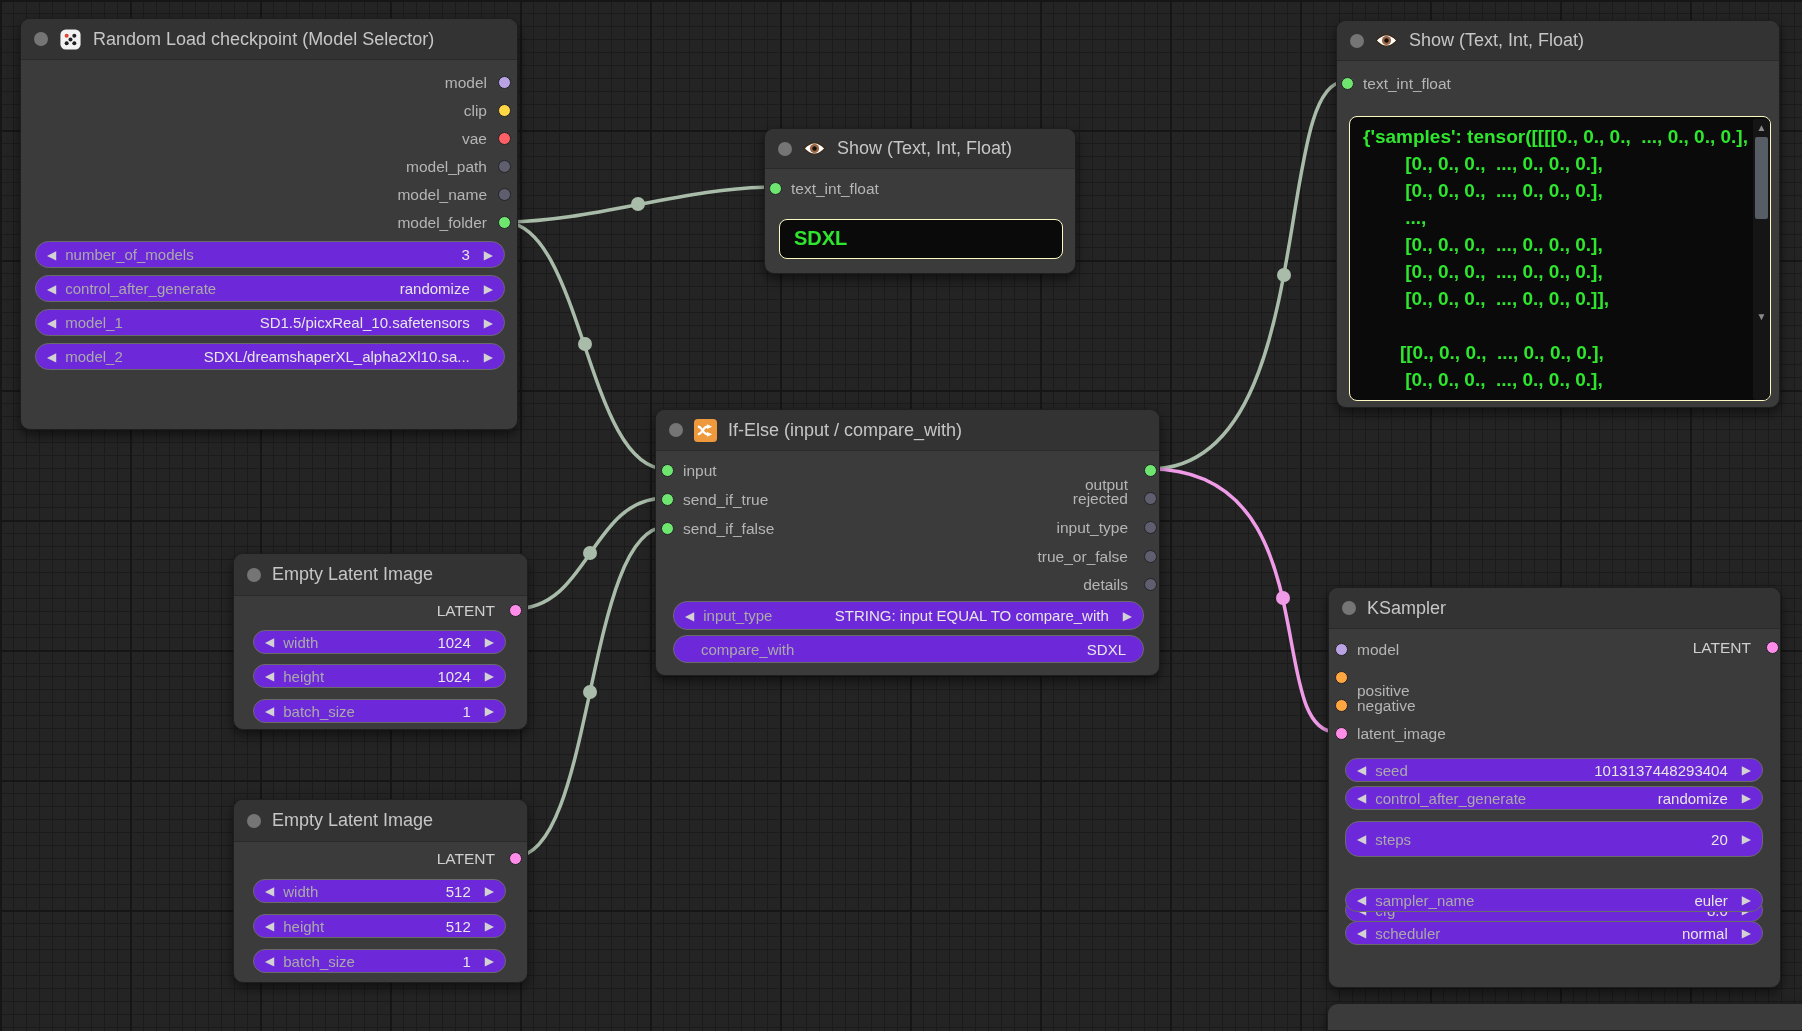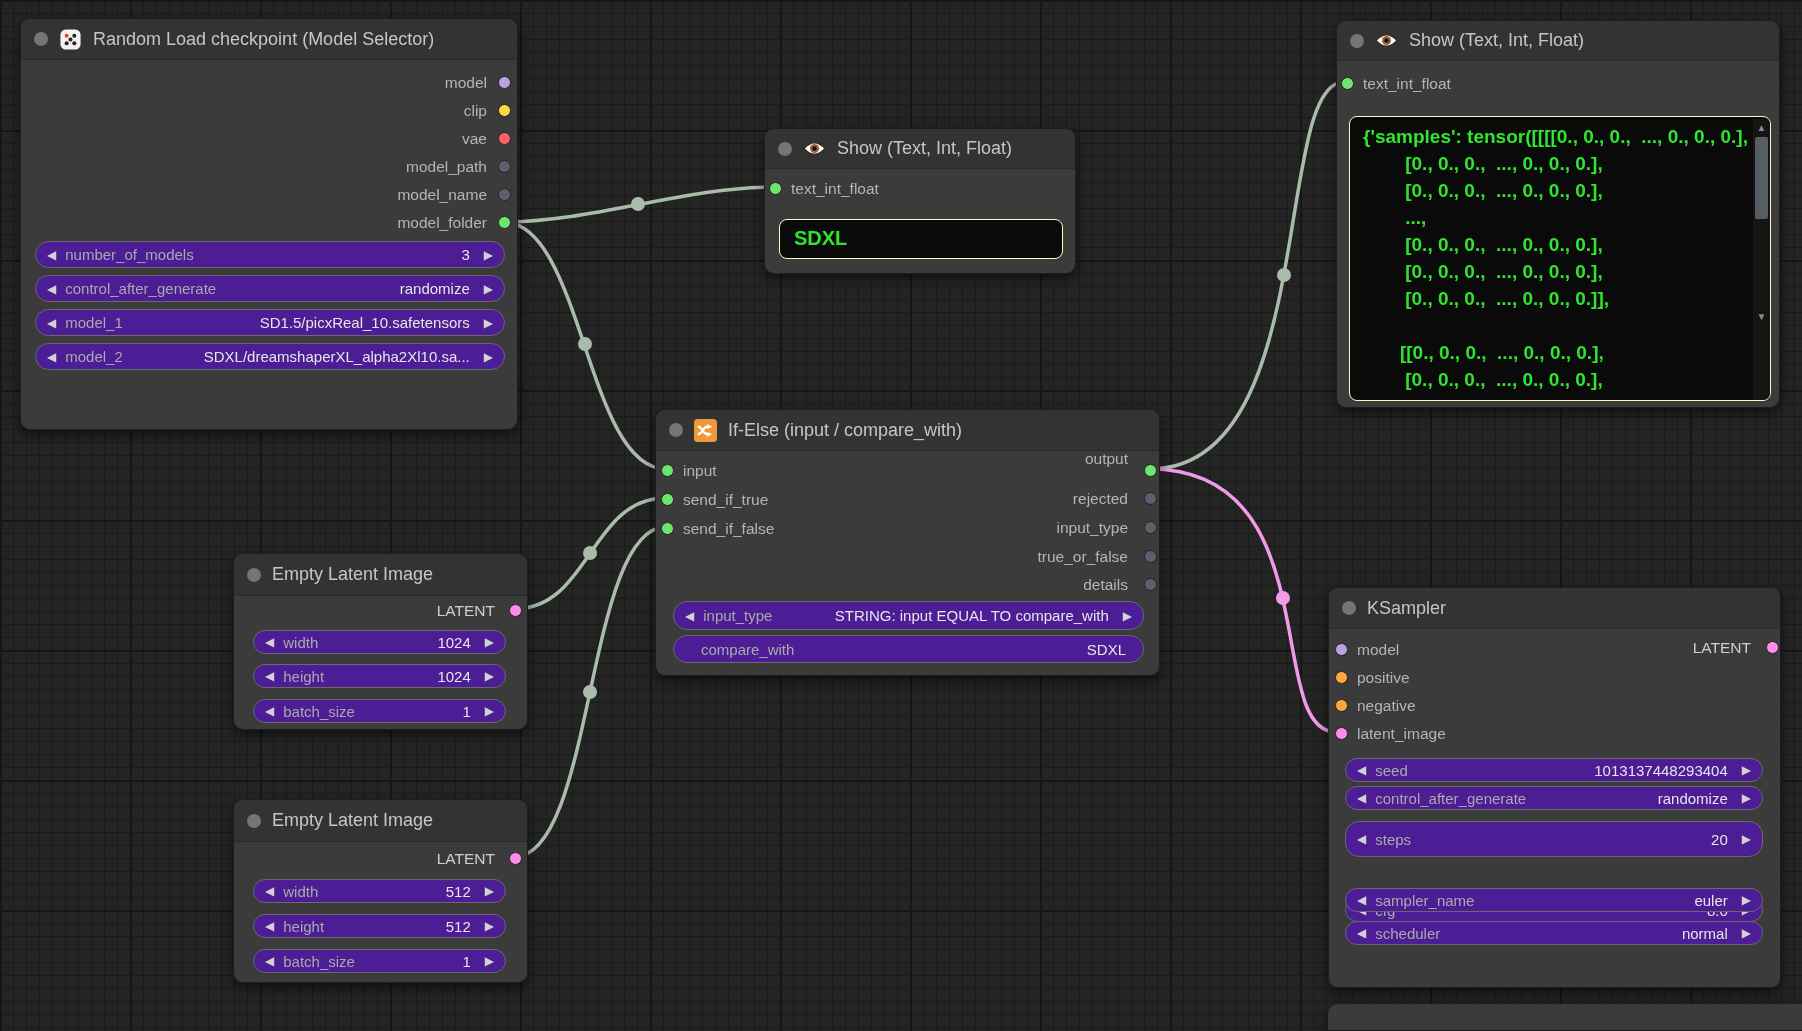--- a/index.html
+++ b/index.html
@@ -19,21 +19,21 @@
   .ntitle { display:flex; align-items:center; gap:11px; padding:0 13px; background:#333333;
     border-radius:9px 9px 0 0; border-bottom:1px solid #2a2a2a; color:#c6c6c6; font-size:18px;
     white-space:nowrap; overflow:hidden; }
   .cdot { width:14px; height:14px; border-radius:50%; background:#757575; flex:0 0 auto; }
   .ticon { width:23px; height:23px; flex:0 0 auto; display:block; }
   .port-dot { position:absolute; width:13px; height:13px; border-radius:50%;
     border:1.5px solid #232328; z-index:3; }
   .plbl { position:absolute; font-size:15.5px; color:#b5b5b5; white-space:nowrap; line-height:14px; }
   .plbl.r { text-align:right; }
   .latlbl { color:#cfcfcf; }
-  .pill { position:absolute; display:flex; align-items:center; background:#4c1d95;
+  .pill { position:absolute; display:flex; align-items:center; background:#6d28d9;
     border:1.5px solid #6a6a6a; border-radius:14px; font-size:15px; color:#c9c9c9;
     padding:0 11px; white-space:nowrap; overflow:hidden;text-align:center; }
   .arr { color:#d2d2d2; font-size:12px; flex:0 0 auto; line-height:1; }
   .arr.l::before { content:"◀"; }
   .arr.r::before { content:"▶"; }
   .pill .lbl { margin-left:9px; color:#aaaaaa; overflow:hidden; text-overflow:ellipsis; }
   .pill .val { margin-left:auto; margin-right:14px; color:#e6e6e6; }
   .pill.noarrow { padding-left:18px; }
   .pill.noarrow .val { margin-right:6px; }
   .tbox { position:absolute; background:#0a0a0a; border:1px solid #fef9c3; border-radius:8px;
@@ -182,21 +182,21 @@
       <span>If-Else (input / compare_with)</span>
     </div>
 
     <span class="port-dot" style="left: 5px; top: 54px; background-color: rgb(110, 229, 110);"></span>
     <span class="plbl" style="left:27px; top:54px;">input</span>
     <span class="port-dot" style="left: 5px; top: 83px; background-color: rgb(110, 229, 110);"></span>
     <span class="plbl" style="left:27px; top:83px;">send_if_true</span>
     <span class="port-dot" style="left: 5px; top: 112px; background-color: rgb(110, 229, 110);"></span>
     <span class="plbl" style="left:27px; top:112px;">send_if_false</span>
 
-    <span class="plbl r" style="right:31px; top:42px;margin-left:24px;">output</span>
+    <span class="plbl r" style="right:31px; top:68px;margin-left:24px;">output</span>
     <span class="port-dot" style="left: 488px; top: 54px; background-color: rgb(110, 229, 110);"></span>
     <span class="plbl r" style="right:31px; top:82px;">rejected</span>
     <span class="port-dot" style="left: 488px; top: 82px; background-color: rgb(94, 94, 110);"></span>
     <span class="plbl r" style="right:31px; top:111px;">input_type</span>
     <span class="port-dot" style="left: 488px; top: 111px; background-color: rgb(94, 94, 110);"></span>
     <span class="plbl r" style="right:31px; top:140px;">true_or_false</span>
     <span class="port-dot" style="left: 488px; top: 140px; background-color: rgb(94, 94, 110);"></span>
     <span class="plbl r" style="right:31px; top:168px;">details</span>
     <span class="port-dot" style="left: 488px; top: 168px; background-color: rgb(94, 94, 110);"></span>
 
@@ -268,21 +268,21 @@
 
   <div class="node" style="left:1328px; top:587px; width:453px; height:401px;">
     <div class="ntitle" style="height:41px;">
       <span class="cdot"></span>
       <span>KSampler</span>
     </div>
 
     <span class="port-dot" style="left: 6px; top: 55px; background-color: rgb(185, 163, 227);"></span>
     <span class="plbl" style="left:28px; top:55px;">model</span>
     <span class="port-dot" style="left: 6px; top: 83px; background-color: rgb(255, 166, 64);"></span>
-    <span class="plbl" style="left:28px; top:83px;">positive</span>
+    <span class="plbl" style="left:28px; top:96px;">positive</span>
     <span class="port-dot" style="left: 6px; top: 111px; background-color: rgb(255, 166, 64);"></span>
     <span class="plbl" style="left:28px; top:111px;">negative</span>
     <span class="port-dot" style="left: 6px; top: 139px; background-color: rgb(255, 140, 232);"></span>
     <span class="plbl" style="left:28px; top:139px;">latent_image</span>
 
     <span class="plbl r latlbl" style="right:29px; top:53px;">LATENT</span>
     <span class="port-dot" style="left: 437px; top: 53px; background-color: rgb(255, 140, 232);"></span>
 
     <div class="pill" style="left:16px; top:170px; width:418px; height:24px;">
       <span class="arr l"></span>

